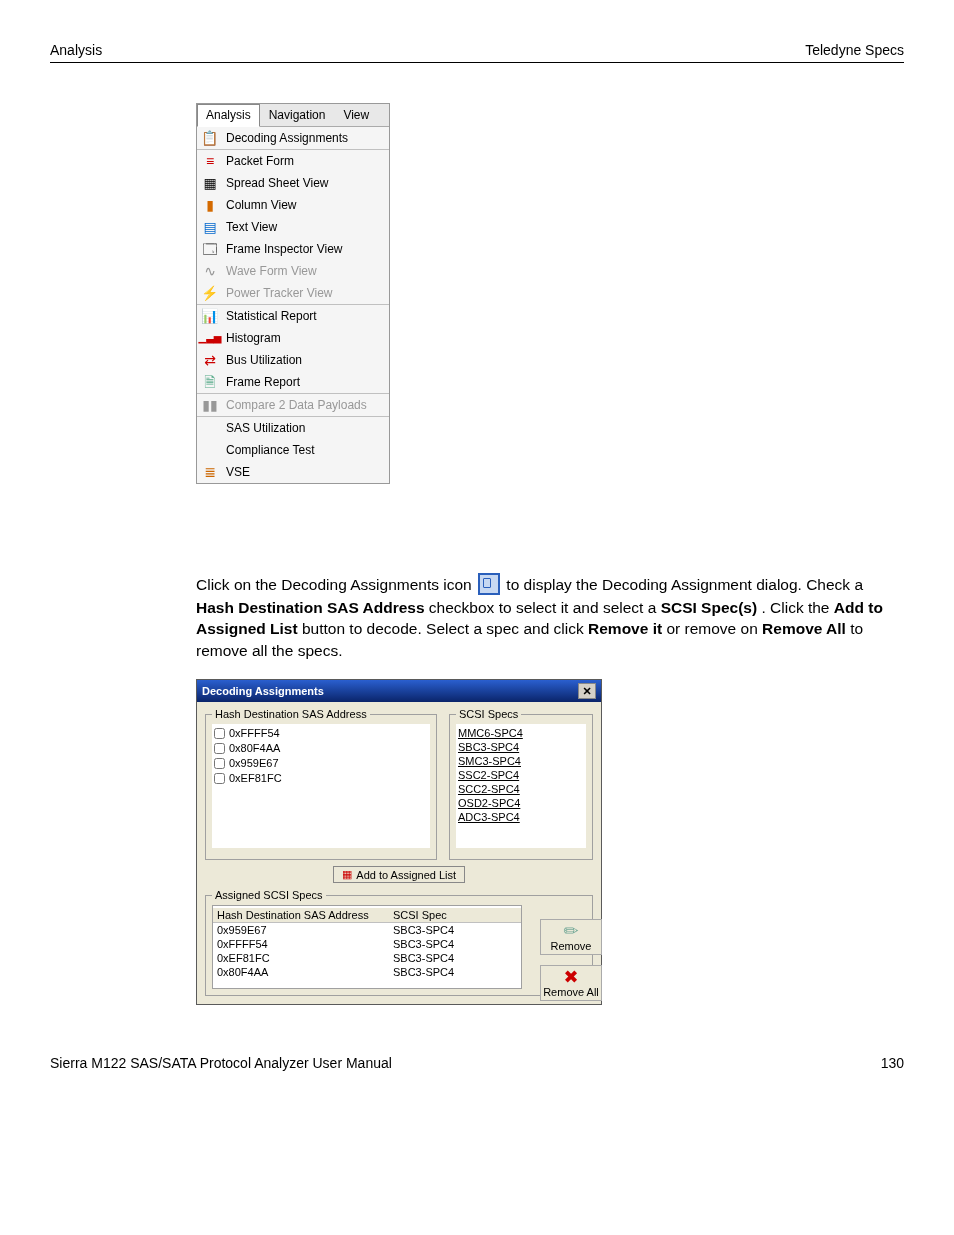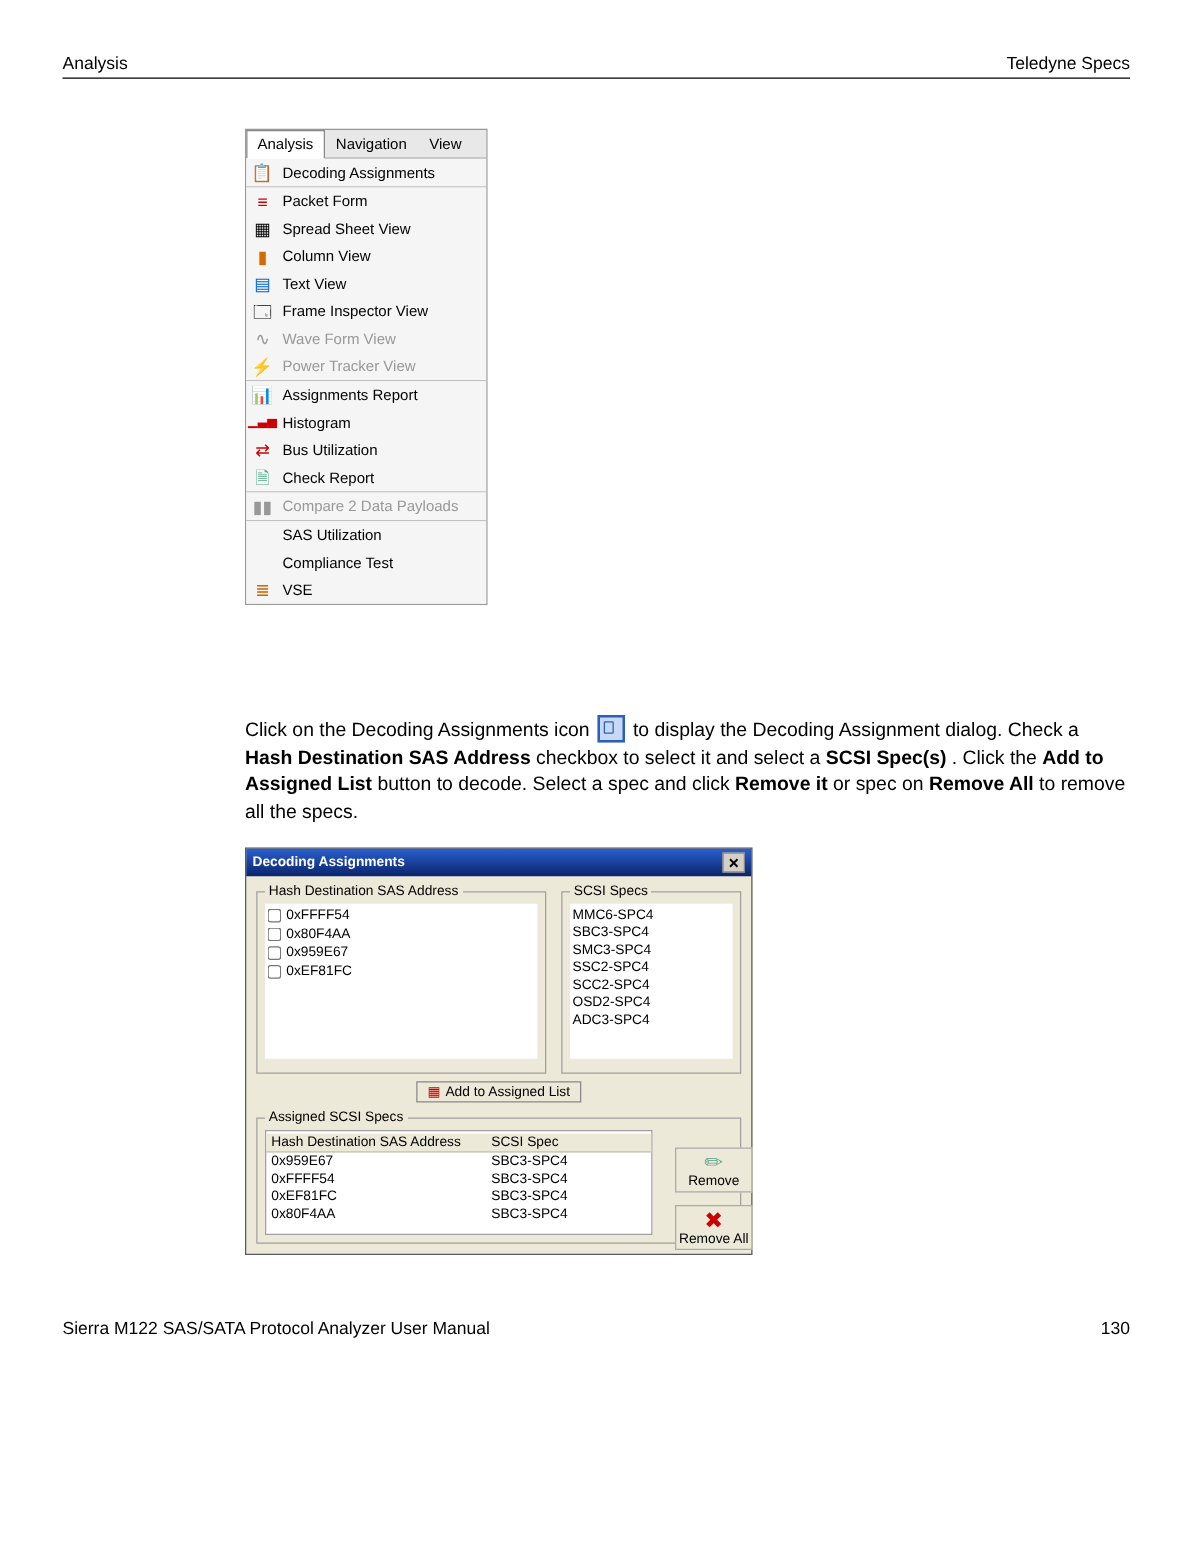--- a/index.html
+++ b/index.html
@@ -132,21 +132,21 @@
   }
   legend { font-size: 11px; padding: 0 3px; }
   .hashbox {
     flex: 1;
     min-height: 140px;
   }
   .specbox {
     width: 130px;
     min-height: 140px;
   }
-  .speclist div { line-height: 14px; }
+  .speclist div { line-height: 14px; text-decoration: underline; }
   .chk {
     display: flex;
     align-items: center;
     gap: 4px;
     line-height: 15px;
   }
   .chk input { margin: 0; width: 11px; height: 11px; }
   .addrow {
     display: flex;
     justify-content: center;
@@ -277,33 +277,33 @@
           <span>Wave Form View</span>
         </div>
         <div class="mi disabled">
           <span class="ic">⚡</span>
           <span>Power Tracker View</span>
         </div>
       </div>
       <div class="menu-sec">
         <div class="mi">
           <span class="ic" style="color:#c9a400">📊</span>
-          <span>Assignments Report</span>
+          <span>Statistical Report</span>
         </div>
         <div class="mi">
           <span class="ic" style="color:#c00;font-size:10px">▁▃▅</span>
           <span>Histogram</span>
         </div>
         <div class="mi">
           <span class="ic" style="color:#c00">⇄</span>
           <span>Bus Utilization</span>
         </div>
         <div class="mi">
           <span class="ic" style="color:#5a8">🗎</span>
-          <span>Check Report</span>
+          <span>Frame Report</span>
         </div>
       </div>
       <div class="menu-sec">
         <div class="mi disabled">
           <span class="ic">▮▮</span>
           <span>Compare 2 Data Payloads</span>
         </div>
       </div>
       <div class="menu-sec">
         <div class="mi">
@@ -325,21 +325,21 @@
       <span>Click on the Decoding Assignments icon </span>
       <span class="inline-icon"></span>
       <span> to display the Decoding Assignment dialog. Check a </span>
       <b>Hash Destination SAS Address</b>
       <span> checkbox to select it and select a </span>
       <b>SCSI Spec(s)</b>
       <span>. Click the </span>
       <b>Add to Assigned List</b>
       <span> button to decode. Select a spec and click </span>
       <b>Remove it</b>
-      <span> or spec on </span>
+      <span> or remove on </span>
       <b>Remove All</b>
       <span> to remove all the specs.</span>
     </div>
 
     <div class="dialog">
       <div class="titlebar">
         <span>Decoding Assignments</span>
         <span class="x">✕</span>
       </div>
       <div class="dlg-body">

